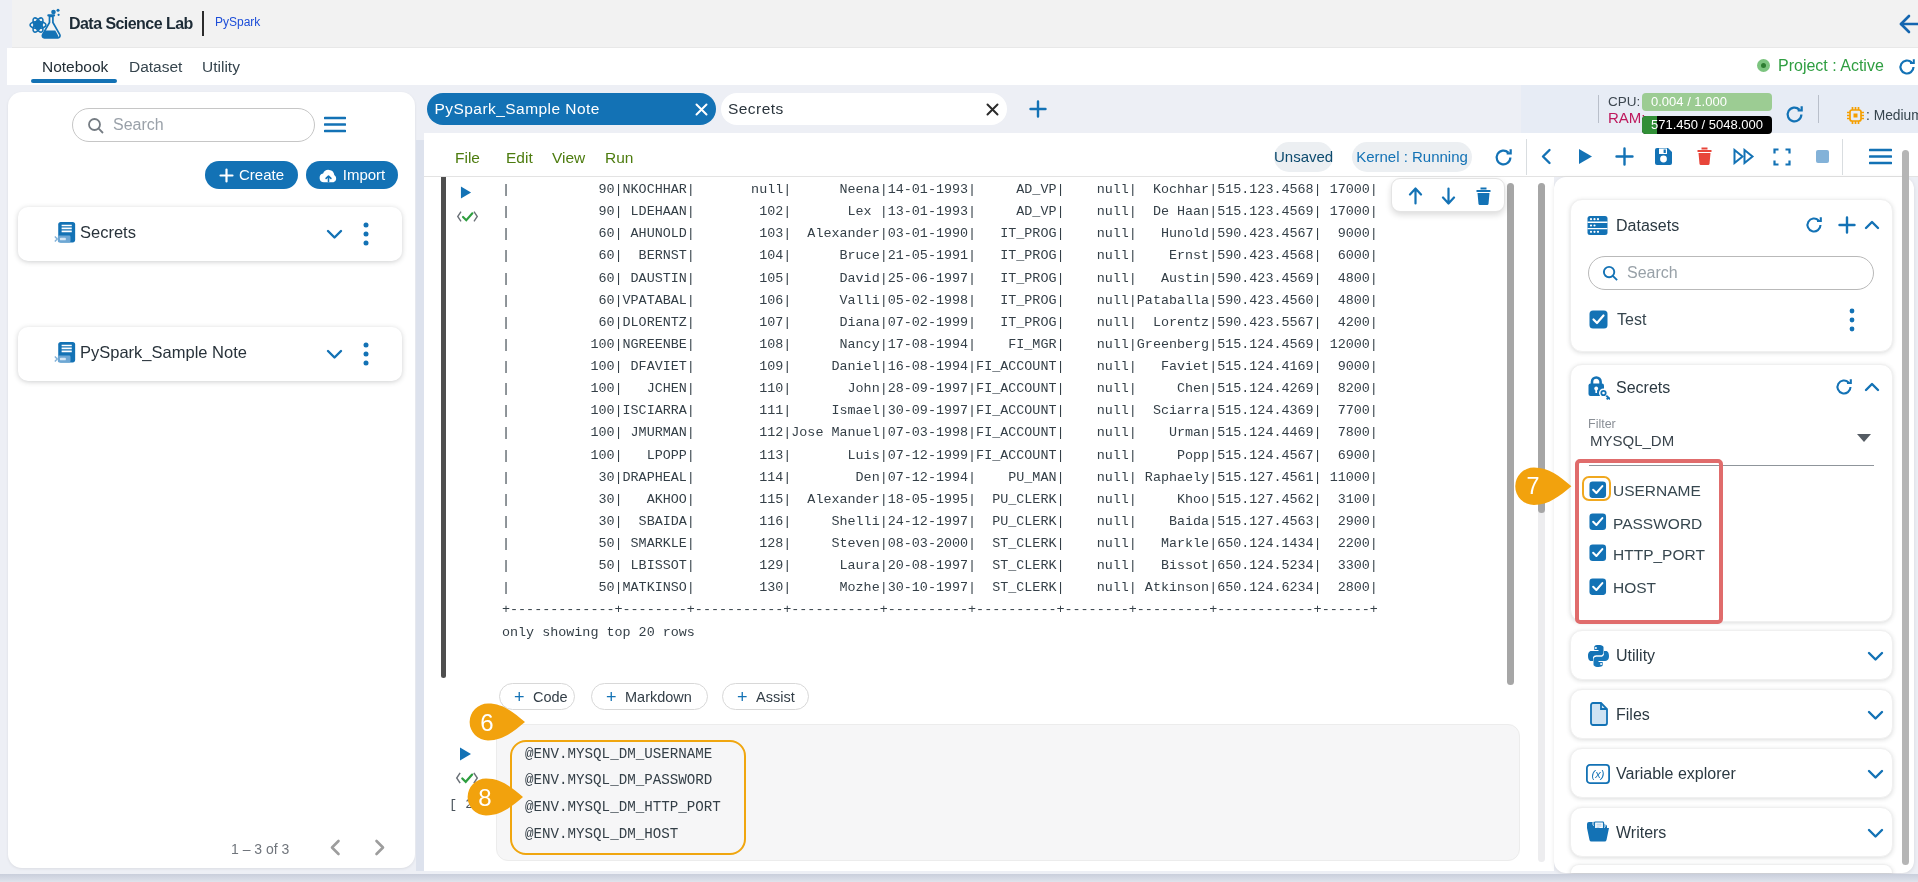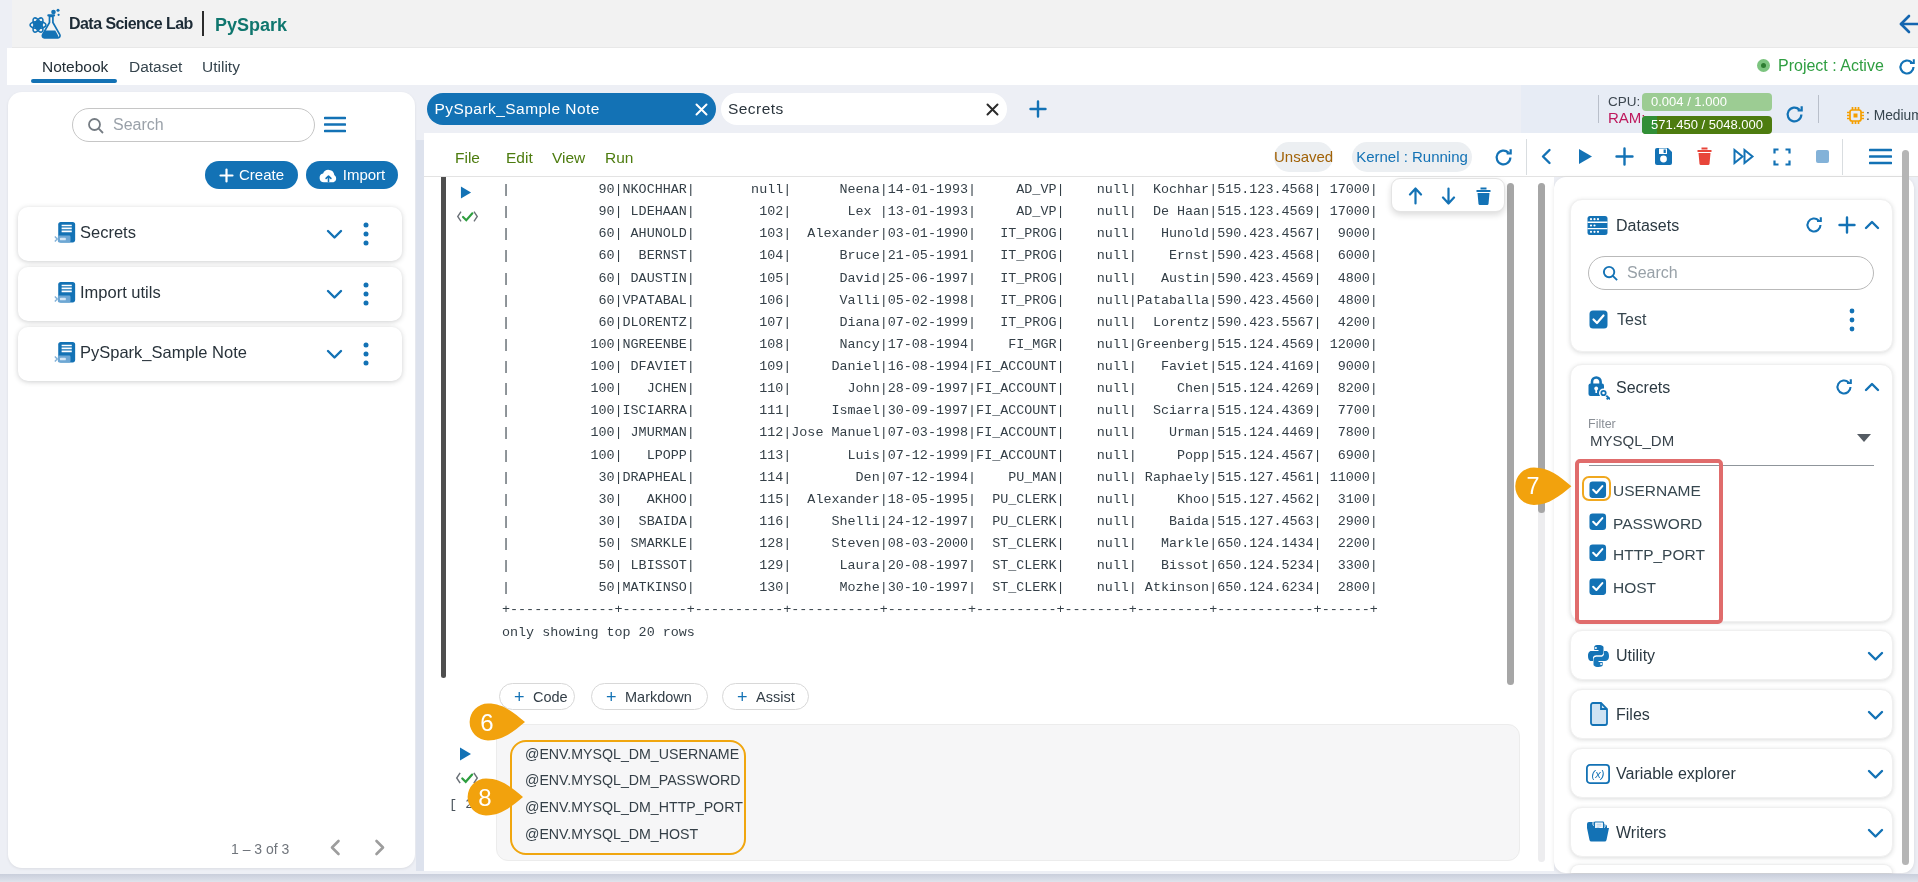--- a/index.html
+++ b/index.html
@@ -3,21 +3,21 @@
 <meta charset="utf-8">
 <style>
   * { margin:0; padding:0; box-sizing:border-box; }
   body { width:1918px; height:882px; font-family:"Liberation Sans",sans-serif; background:#edeff5; overflow:hidden; position:relative; }
   .abs { position:absolute; }
   svg { display:block; }
   
   .hdr { position:absolute; left:12px; top:0; width:1918px; height:48px; background:#f2f2f2; border-bottom:1px solid #e8e8e8; }
   .hdr-title { position:absolute; left:57px; top:15px; font-size:16px; font-weight:bold; color:#1d2b36; letter-spacing:-0.55px; }
   .hdr-sep { position:absolute; left:190px; top:11px; width:1.5px; height:25px; background:#2b2b2b; }
-  .hdr-sub { position:absolute; left:203px; top:15px; font-size:18px; color:#0f766e;font-weight:bold; }
+  .hdr-sub { position:absolute; left:203px; top:15px; font-size:12px; color:#1d4ed8; }
   
   .menurow { position:absolute; left:0; top:48px; width:1918px; height:37px; background:#ffffff;margin-left:7px; }
   .mtab { position:absolute; top:10px; font-size:15.5px; color:#36454e; }
   .mtab.active { color:#222e36; }
   .munder { position:absolute; left:24px; top:31px; width:86px; height:3.5px; border-radius:3px; background:#1372b5; }
   .proj { position:absolute; left:1771px; top:9px; font-size:16px; color:#2f9e41; }
   
   .sidebar { position:absolute; left:8px; top:92px; width:407px; height:776px; background:#fff; border-radius:14px; box-shadow:0 1px 3px rgba(0,0,0,0.08); }
   .searchpill { position:absolute; left:64px; top:16px; width:243px; height:34px; border:1px solid #c6c6c6; border-radius:18px; }
   .searchtxt { position:absolute; left:40px; top:7px; font-size:16px; color:#9aa1a9; }
@@ -31,21 +31,21 @@
   .tab1 { left:426.5px; width:289px; background:#1372b5; color:#fff; }
   .tab2 { left:721px; width:286px; background:#fff; color:#2b353d; }
   .toolbar-item { position:absolute; top:149px; font-size:15.5px; color:#4d7c0f; }
   .pill { position:absolute; top:142px; height:30px; background:#eceff2; border-radius:15px; font-size:15px; line-height:30px; text-align:center; }
   .tbdiv { position:absolute; top:139px; width:1px; height:36px; background:#d9dde0; }
   pre.out { position:absolute; left:502px; top:179px; font-family:"Liberation Mono",monospace; font-size:13.4px; line-height:22.12px; color:#343f47; }
   .cellbar { position:absolute; left:440.5px; top:177px; width:5px; height:501px; background:#4e4e4e; border-radius:0 0 3px 3px; }
   .codebtn { position:absolute; top:683px; height:27px; background:#fff; border:1px solid #d8d8d8; border-radius:14px; font-size:14.5px; color:#333e47; }
   .cell2 { position:absolute; left:496px; top:724px; width:1024px; height:137px; background:#f6f6f7; border:1px solid #ececec; border-radius:12px; }
   .envbox { position:absolute; left:510px; top:740px; width:236px; height:115px; border:2.5px solid #f0a60f; border-radius:16px; }
-  pre.env { position:absolute; left:525px; top:740.5px; font-family:Liberation Sans, sans-serif; font-size:14.2px; line-height:26.8px; color:#343f47; }
+  pre.env { position:absolute; left:525px; top:740.5px; font-family:Liberation Mono, monospace; font-size:14.2px; line-height:26.8px; color:#343f47; }
   .badge { position:absolute; }
   
   .cpustrip { position:absolute; left:1521px; top:85px; width:397px; height:48px; background:#e7ecf5; }
   .rpanel { position:absolute; left:1553.5px; top:177px; width:360.5px; height:696px; background:#fff; border-radius:12px; box-shadow:0 1px 4px rgba(0,0,0,0.10); }
   .rcard { position:absolute; left:1570px; width:323px; background:#fff; border:1px solid #f0f0f0; border-radius:12px; box-shadow:0 1px 4px rgba(60,64,67,0.18); }
   .rcard-title { position:absolute; left:45px; font-size:16px; color:#2b3942; }
   .bottomstrip { position:absolute; left:0px; top:874px; width:1918px; height:8px; background:linear-gradient(#c9cedb,#dfe3ec); }
 </style>
 </head>
 <body>
@@ -118,38 +118,20 @@
     <div class="itemtxt">Secrets</div>
     <svg class="abs" style="left:308px;top:22px" width="17" height="11" viewBox="0 0 17 11" fill="none" stroke="#1372b5" stroke-width="2.4" stroke-linecap="round" stroke-linejoin="round">
         <path d="M2 2 L8.5 8.5 L15 2"></path>
       </svg>
     <svg class="abs" style="left:345px;top:15px" width="6" height="24" viewBox="0 0 6 24" fill="#1372b5">
         <circle cx="3" cy="3" r="2.5"></circle>
         <circle cx="3" cy="12" r="2.5"></circle>
         <circle cx="3" cy="21" r="2.5"></circle>
       </svg>
   </div>
-  <div class="itemcard" style="top:174.5px">
-    <svg class="abs" style="left:36px;top:14px" width="22" height="25" viewBox="0 0 26 28">
-      <rect x="5" y="0.5" width="20" height="24" rx="3" fill="#1372b5"></rect>
-      <path d="M9 4.5 h12 M9 8 h12 M9 11.5 h12" stroke="#fff" stroke-width="1.9"></path>
-      <path d="M1 17.5 l2.8 3 l-2.8 3" fill="none" stroke="#7fb0d8" stroke-width="1.6"></path>
-      <rect x="4.5" y="16.5" width="15" height="8" rx="1.5" fill="#6ea7d4"></rect>
-      <rect x="7" y="19" width="7" height="3" rx="1" fill="#d3e5f3"></rect>
-    </svg>
-    <div class="itemtxt">Import utils</div>
-    <svg class="abs" style="left:308px;top:22px" width="17" height="11" viewBox="0 0 17 11" fill="none" stroke="#1372b5" stroke-width="2.4" stroke-linecap="round" stroke-linejoin="round">
-        <path d="M2 2 L8.5 8.5 L15 2"></path>
-      </svg>
-    <svg class="abs" style="left:345px;top:15px" width="6" height="24" viewBox="0 0 6 24" fill="#1372b5">
-        <circle cx="3" cy="3" r="2.5"></circle>
-        <circle cx="3" cy="12" r="2.5"></circle>
-        <circle cx="3" cy="21" r="2.5"></circle>
-      </svg>
-  </div>
   <div class="itemcard" style="top:235px">
     <svg class="abs" style="left:36px;top:14px" width="22" height="25" viewBox="0 0 26 28">
       <rect x="5" y="0.5" width="20" height="24" rx="3" fill="#1372b5"></rect>
       <path d="M9 4.5 h12 M9 8 h12 M9 11.5 h12" stroke="#fff" stroke-width="1.9"></path>
       <path d="M1 17.5 l2.8 3 l-2.8 3" fill="none" stroke="#7fb0d8" stroke-width="1.6"></path>
       <rect x="4.5" y="16.5" width="15" height="8" rx="1.5" fill="#6ea7d4"></rect>
       <rect x="7" y="19" width="7" height="3" rx="1" fill="#d3e5f3"></rect>
     </svg>
     <div class="itemtxt">PySpark_Sample Note</div>
     <svg class="abs" style="left:308px;top:22px" width="17" height="11" viewBox="0 0 17 11" fill="none" stroke="#1372b5" stroke-width="2.4" stroke-linecap="round" stroke-linejoin="round">
@@ -184,21 +166,21 @@
       <path d="M1.5 1.5 L11.5 11.5 M11.5 1.5 L1.5 11.5"></path>
     </svg>
   </div>
 <svg class="abs" style="left:1029px;top:100px" width="18" height="18" viewBox="0 0 18 18" stroke="#1372b5" stroke-width="2.4" stroke-linecap="round">
     <path d="M9 1.5 v15 M1.5 9 h15"></path>
   </svg>
 <div class="toolbar-item" style="left:455px">File</div>
 <div class="toolbar-item" style="left:506px">Edit</div>
 <div class="toolbar-item" style="left:552px">View</div>
 <div class="toolbar-item" style="left:605px">Run</div>
-<div class="pill" style="left:1274px;width:59px;color:#a16207">Unsaved</div>
+<div class="pill" style="left:1274px;width:59px;color:#0c4a6e">Unsaved</div>
 <div class="pill" style="left:1352px;width:120px;color:#1372b5">Kernel : Running</div>
 <svg class="abs" style="left:1494px;top:148px" width="19" height="19" viewBox="0 0 18 18" fill="none" stroke="#1372b5" stroke-width="2.1">
     <path d="M15.5 9 a6.5 6.5 0 1 1 -1.9-4.6"></path>
     <path d="M15.8 1.2 V5 h-3.8"></path>
   </svg>
 <div class="tbdiv" style="left:1526px"></div>
 <svg class="abs" style="left:1539px;top:148px" width="13" height="17" viewBox="0 0 13 17" fill="none" stroke="#1372b5" stroke-width="2.4" stroke-linecap="round" stroke-linejoin="round">
     <path d="M10.5 2 L4 8.5 L10.5 15"></path>
   </svg>
 <svg class="abs" style="left:1578px;top:148px" width="15" height="17" viewBox="0 0 15 17" fill="#1372b5">
@@ -311,21 +293,21 @@
   </svg>
 <svg class="badge" style="left:465px;top:778px" width="59" height="38" viewBox="0 0 59 38">
     <path d="M58 19 C46 9 36 0.6 21 0.6 A18.4 18.4 0 0 0 21 37.4 C36 37.4 46 29 58 19 Z" fill="#f2a20d"></path>
     <text x="20" y="27.5" font-size="24" fill="#fff" text-anchor="middle" font-family="Liberation Sans">8</text>
   </svg>
 <div class="cpustrip"></div>
 <div class="abs" style="left:1598px;top:95px;width:1px;height:28px;background:#b9bfca"></div>
 <div class="abs" style="left:1608px;top:94px;font-size:13.5px;color:#3d4750">CPU:</div>
 <div class="abs" style="left:1608px;top:109px;font-size:15px;color:#be185d">RAM:</div>
 <div class="abs" style="left:1642px;top:93px;width:130px;height:18px;background:#9ccc93;border-radius:4px;color:#fff;font-size:13px;line-height:18px;text-indent:9px">0.004 / 1.000</div>
-<div class="abs" style="left:1642px;top:115.5px;width:130px;height:18px;background:#4d7c0f;border-radius:4px;overflow:hidden">
+<div class="abs" style="left:1642px;top:115.5px;width:130px;height:18px;background:#000000;border-radius:4px;overflow:hidden">
   <div class="abs" style="left:0;top:0;width:15px;height:18px;background:#318f37"></div>
   <div class="abs" style="left:0;top:0;width:130px;color:#fff;font-size:13px;line-height:18px;text-indent:9px">571.450 / 5048.000</div>
 </div>
 <svg class="abs" style="left:1785px;top:105px" width="19" height="19" viewBox="0 0 18 18" fill="none" stroke="#1372b5" stroke-width="2.1">
     <path d="M15.5 9 a6.5 6.5 0 1 1 -1.9-4.6"></path>
     <path d="M15.8 1.2 V5 h-3.8"></path>
   </svg>
 <div class="abs" style="left:1818px;top:95px;width:1px;height:28px;background:#b9bfca"></div>
 <svg class="abs" style="left:1846px;top:106px" width="19" height="19" viewBox="0 0 19 19" fill="none" stroke="#f59f00" stroke-width="1.7">
     <rect x="4" y="4" width="11" height="11" rx="2"></rect>

